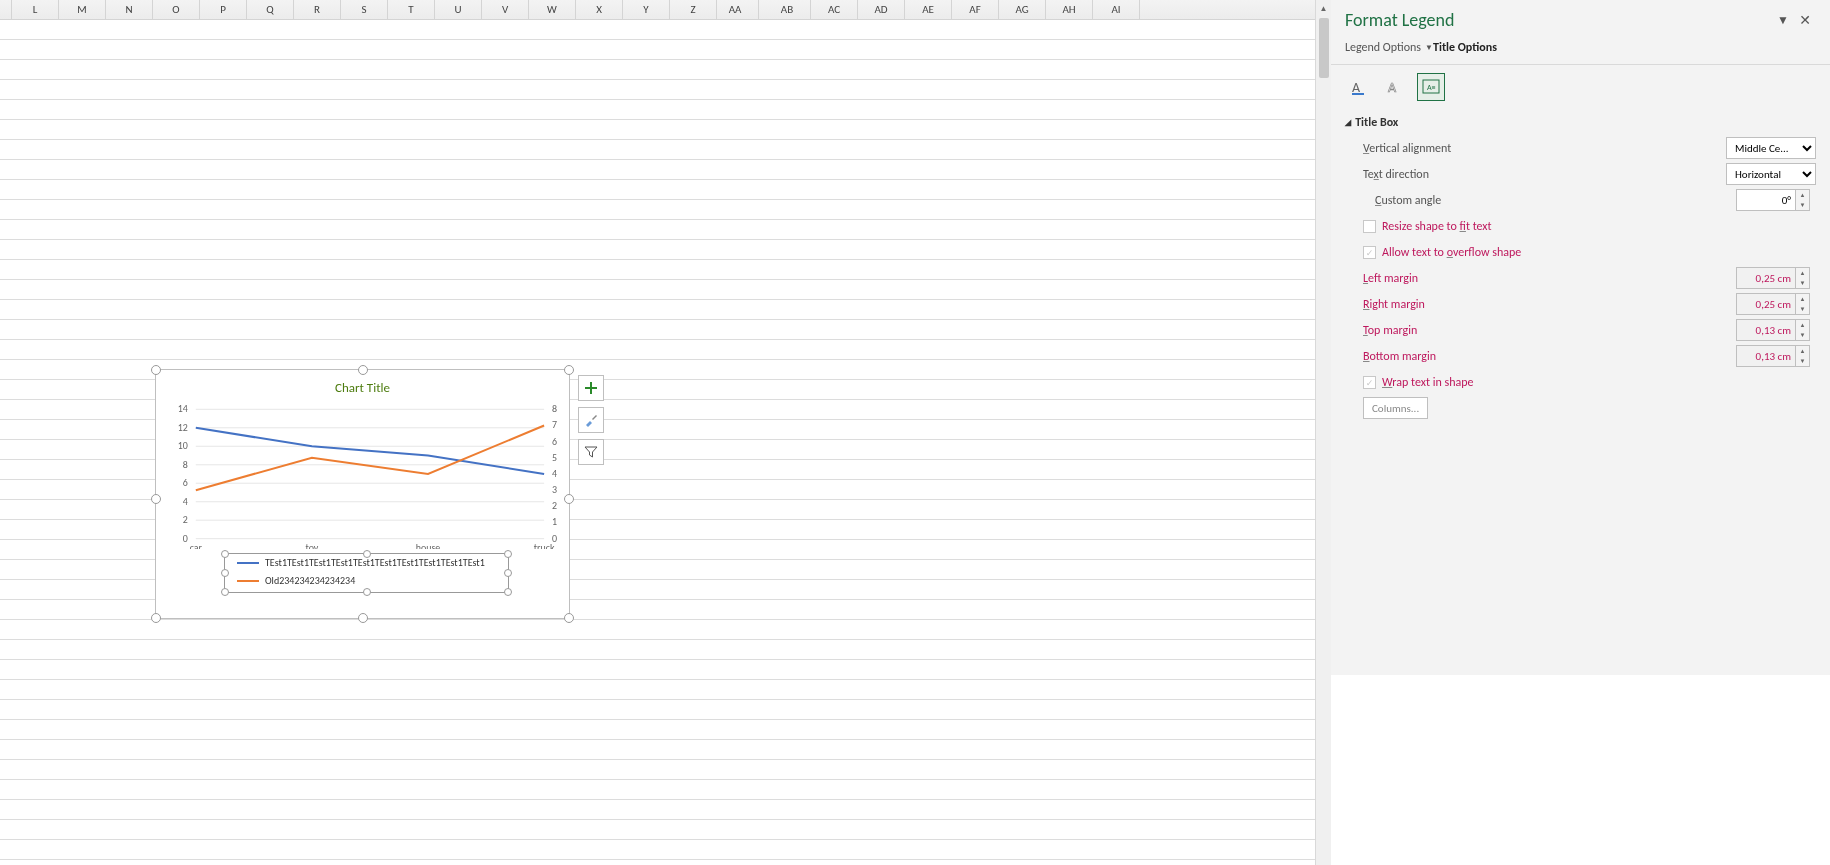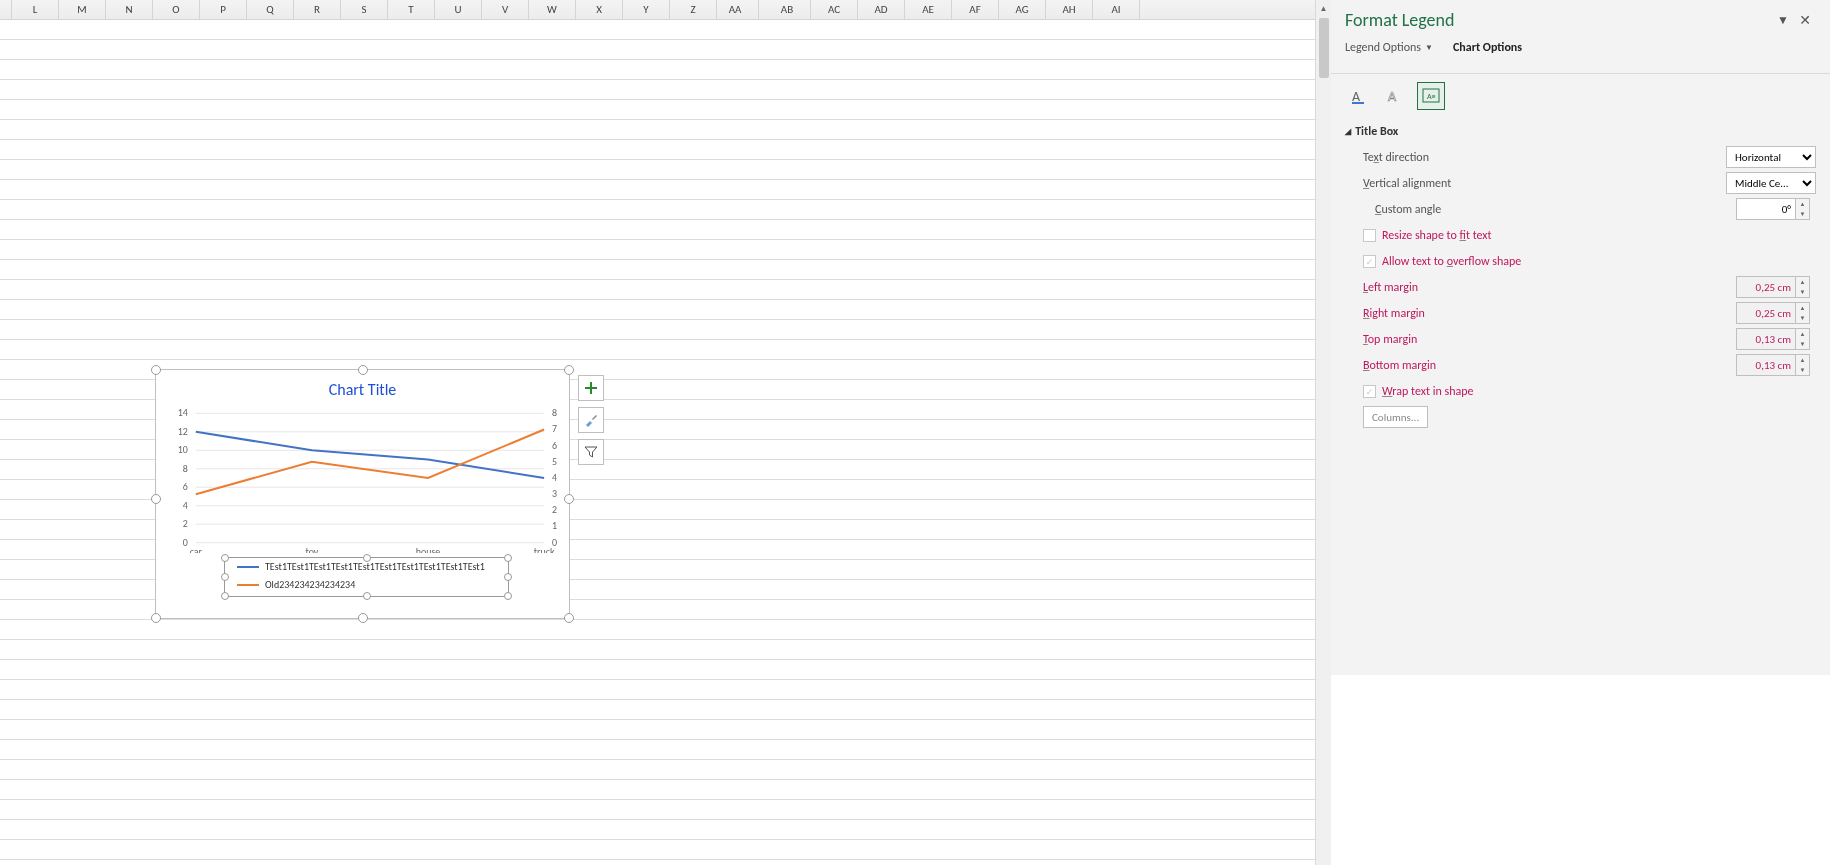--- a/index.html
+++ b/index.html
@@ -38,21 +38,21 @@
   .chartobj {
     position: absolute; left: 155px; top: 369px; width: 415px; height: 250px;
     background: #fff; border: 1px solid #bfbfbf;
   }
   
   .handle { position: absolute; width: 10px; height: 10px; background: #fff; border: 1px solid #999; border-radius: 50%; }
   .handle.nw { left: -5px; top: -5px; } .handle.n { left: calc(50% - 5px); top: -5px; } .handle.ne { right: -5px; top: -5px; }
   .handle.w  { left: -5px; top: 124px; } .handle.e  { right: -5px; top: 124px; }
   .handle.sw { left: -5px; bottom: -5px; } .handle.s { left: calc(50% - 5px); bottom: -5px; } .handle.se { right: -5px; bottom: -5px; }
 
-  .chart-title { text-align: center; font-size: 16px; color: #1d4ed8; padding-top: 10px; }
+  .chart-title { text-align: center; font-size: 13px; color: #4d7c0f; padding-top: 10px; }
   .chart-plot { position: relative; height: 150px; margin-top: 4px; }
   .chart-plot svg { width: 100%; height: 100%; }
   .chart-legend { position: relative; margin: 4px 60px 0 68px; border: 1px solid #999; height: 40px; font-size: 10px; color: #333; }
   .chart-legend .row { display: flex; align-items: center; padding-left: 12px; line-height: 18px; white-space: nowrap; overflow: hidden; }
   .chart-legend .swatch { width: 22px; height: 0; border-top: 2px solid; margin-right: 6px; }
   .chart-legend .lhandle { position: absolute; width: 8px; height: 8px; background: #fff; border: 1px solid #999; border-radius: 50%; }
   .lhandle.nw{left:-4px;top:-4px}.lhandle.ne{right:-4px;top:-4px}.lhandle.sw{left:-4px;bottom:-4px}.lhandle.se{right:-4px;bottom:-4px}
   .lhandle.n{left:calc(50% - 4px);top:-4px}.lhandle.s{left:calc(50% - 4px);bottom:-4px}
   .lhandle.w{left:-4px;top:calc(50% - 4px)}.lhandle.e{right:-4px;top:calc(50% - 4px)}
 
@@ -63,21 +63,21 @@
 
   
   .pane {
     position: absolute; left: 1331px; top: 0; width: 499px; height: 675px;
     background: #f3f3f3;
   }
   .pane .titlebar { display: flex; align-items: center; height: 40px; padding: 0 14px 0 14px; }
   .pane .title { font-size: 18px; color: #207245; flex: 1; }
   .pane .titlebar .iconbtn { width: 22px; display: flex; align-items: center; justify-content: center; color: #555; font-size: 12px; }
 
-  .pane .tabs { display: flex; gap: 20px; padding: 0 14px 15px 14px; font-size: 12px; color: #555; border-bottom: 1px solid #d9d9d9; }
+  .pane .tabs { display: flex; padding: 0 14px 6px 14px; font-size: 12px; color: #555; border-bottom: 1px solid #d9d9d9; }
   .pane .tabs .tab { display: flex; align-items: center; gap: 4px; padding-bottom: 4px; }
   .pane .tabs .active { font-weight: 600; color: #222; }
 
   .pane .iconrow { display: flex; gap: 8px; padding: 8px 14px; }
   .pane .iconrow .ibtn { width: 28px; height: 28px; border: 1px solid transparent; display: flex; align-items: center; justify-content: center; }
   .pane .iconrow .ibtn.sel { border: 1px solid #207245; background: #e6efe8; }
 
   .pane .section { padding: 6px 14px; font-size: 12px; color: #444; }
   .pane .section-header { display: flex; align-items: center; font-weight: 600; color: #333; margin-bottom: 6px; }
   .pane .section-header .tri { font-size: 8px; margin-right: 4px; }
@@ -230,21 +230,21 @@
     <span class="iconbtn">▼</span>
     <span class="iconbtn" style="font-size:14px;">✕</span>
   </div>
 
   <div class="tabs">
     <div class="tab">
       <span>Legend Options</span>
       <span style="font-size:8px;">▼</span>
     </div>
     <div class="tab active">
-      <span>Chart Options</span>
+      <span>Title Options</span>
     </div>
   </div>
 
   <div class="iconrow">
     <div class="ibtn">
       <svg width="18" height="18">
           <text x="2" y="14" font-size="14" fill="#666">A</text>
           <rect x="2" y="15" width="12" height="2" fill="#3a79cc"></rect>
         </svg>
     </div>
@@ -261,29 +261,29 @@
     </div>
   </div>
 
   <div class="section">
     <div class="section-header">
       <span class="tri">◢</span>
       <span>Title Box</span>
     </div>
 
     <div class="row bodyrow">
+      <span class="lbl"><span class="u">V</span><span>ertical alignment</span></span>
+      <select><option>Middle Ce...</option></select>
+    </div>
+
+    <div class="row bodyrow">
       <span class="lbl">Te<span class="u">x</span>t direction</span>
       <select><option>Horizontal</option></select>
     </div>
 
-    <div class="row bodyrow">
-      <span class="lbl"><span class="u">V</span><span>ertical alignment</span></span>
-      <select><option>Middle Ce...</option></select>
-    </div>
-
     <div class="row bodyrow" style="padding-left:30px;">
       <span class="lbl"><span class="u">C</span>ustom angle</span>
       <div class="spin">
         <input class="txt" value="0°" style="">
         <div class="arrows">
             <span>▲</span>
             <span>▼</span>
           </div>
       </div>
     </div>

